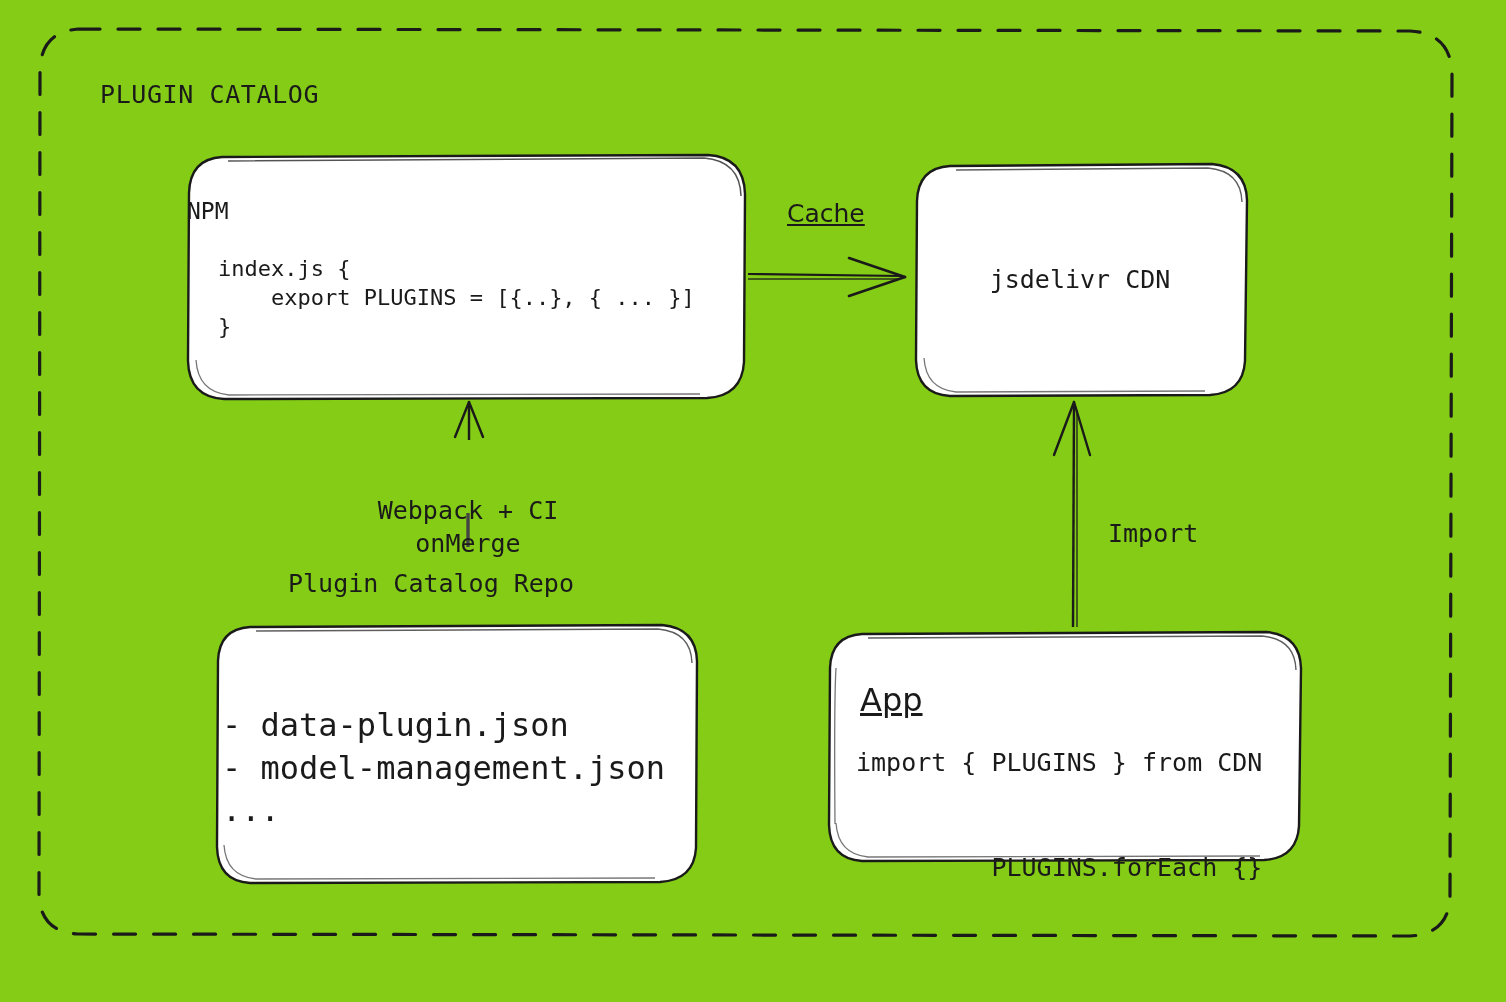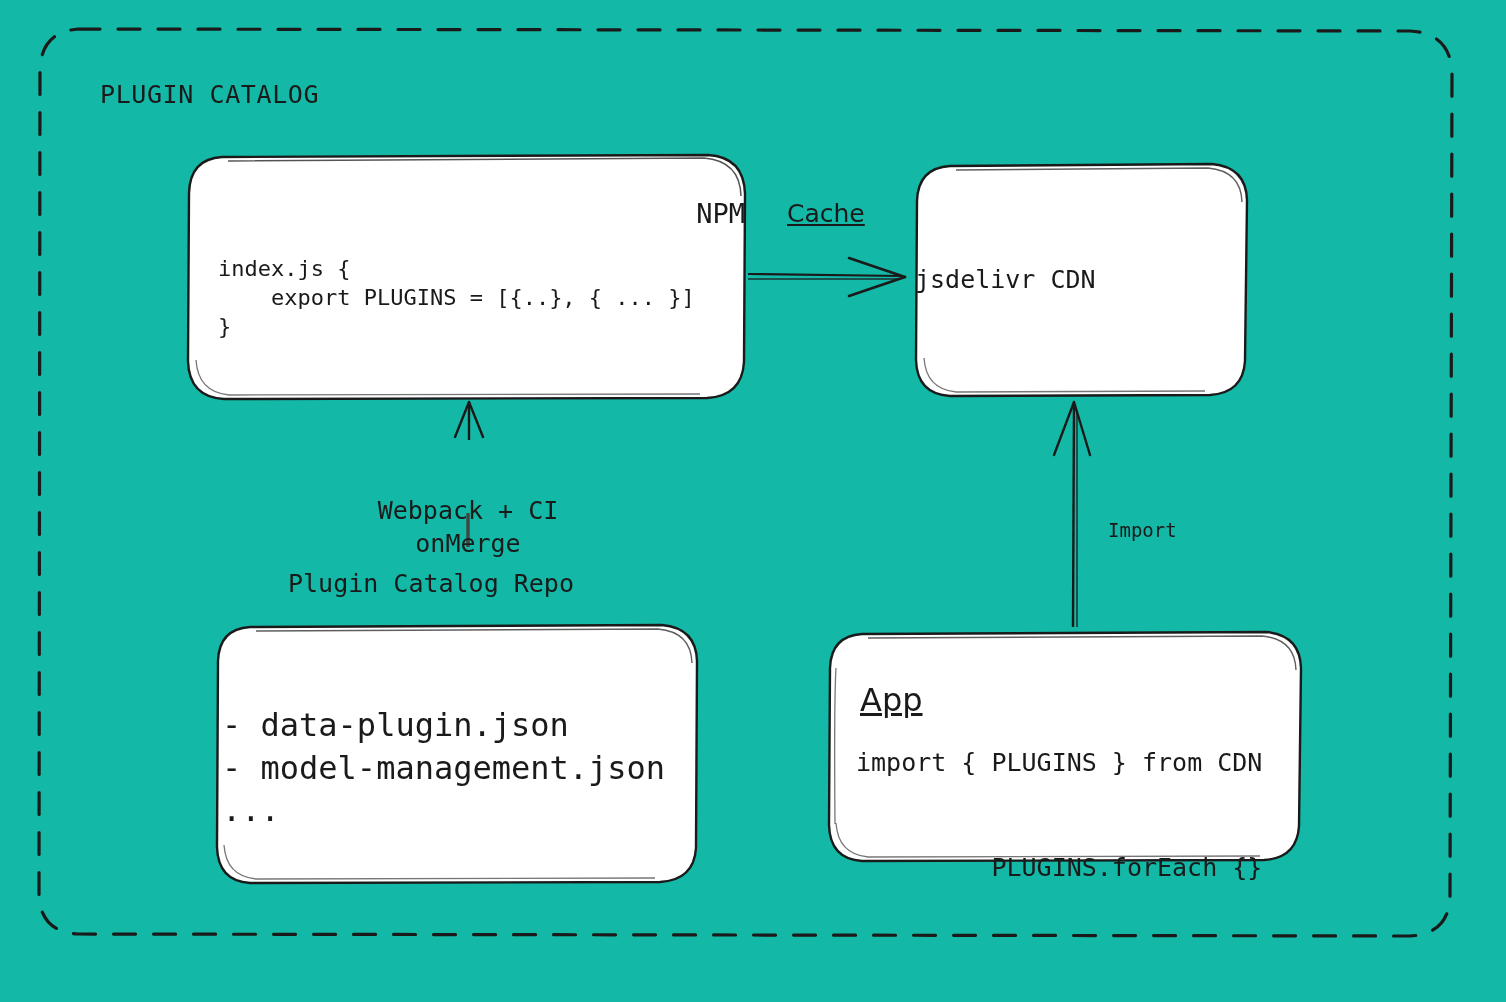--- a/index.html
+++ b/index.html
@@ -7,21 +7,21 @@
     padding: 0;
     background: #ffffff;
   }
   body {
     font-family: "DejaVu Sans Mono", monospace;
   }
   #canvas {
     position: relative;
     width: 1506px;
     height: 1002px;
-    background: #14b8a6;
+    background: #84cc16;
     overflow: hidden;
   }
   #sketch-layer {
     position: absolute;
     top: 0;
     left: 0;
     width: 1506px;
     height: 1002px;
     pointer-events: none;
   }
@@ -43,47 +43,47 @@
     left: 100px;
     top: 79px;
     font-size: 25px;
     letter-spacing: 0.6px;
   }
   
   #npm-title {
     left: 187px;
     top: 197px;
     width: 558px;
-    text-align: right;
-    font-size: 27px;
+    text-align: left;
+    font-size: 23px;
   }
   #npm-code {
     left: 218px;
     top: 254px;
     font-size: 22px;
     line-height: 1.32;
   }
   
   #cdn-title {
     left: 915px;
     top: 264px;
     width: 330px;
-    text-align: left;
+    text-align: center;
     font-size: 25px;
   }
   
   #cache-label {
     left: 787px;
     top: 198px;
     font-size: 25px;
   }
   #import-label {
     left: 1108px;
     top: 518px;
-    font-size: 19px;
+    font-size: 25px;
   }
   #build-label {
     left: 348px;
     top: 446px;
     width: 240px;
     text-align: center;
     font-size: 25px;
     line-height: 1.32;
     margin-top: 48px;
   }

